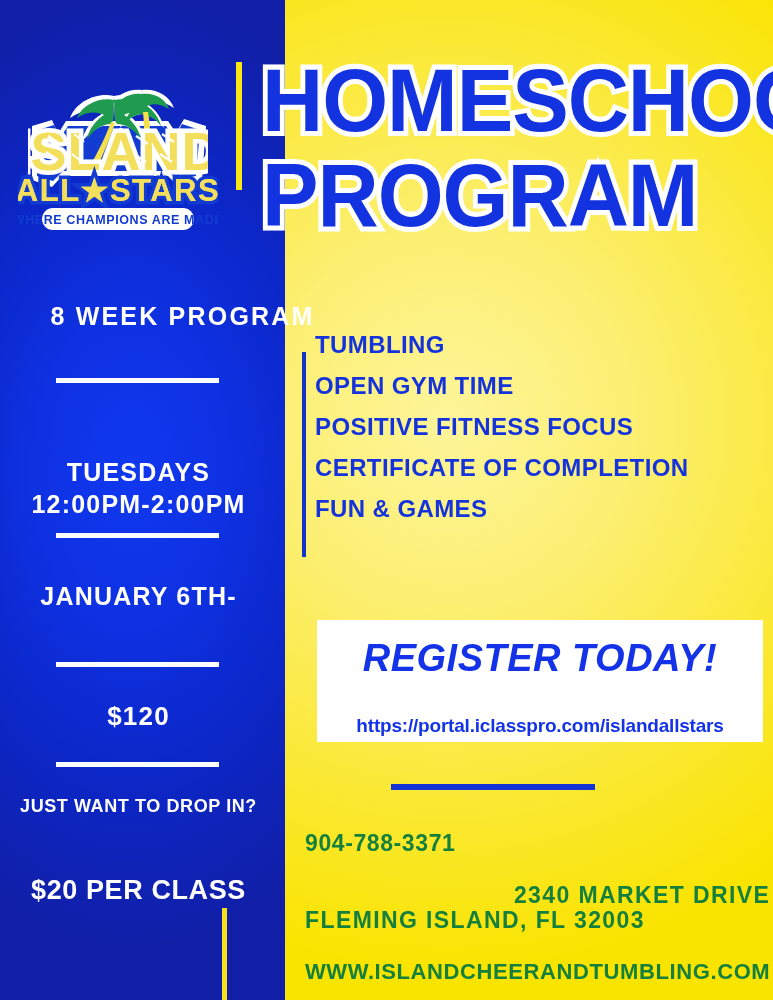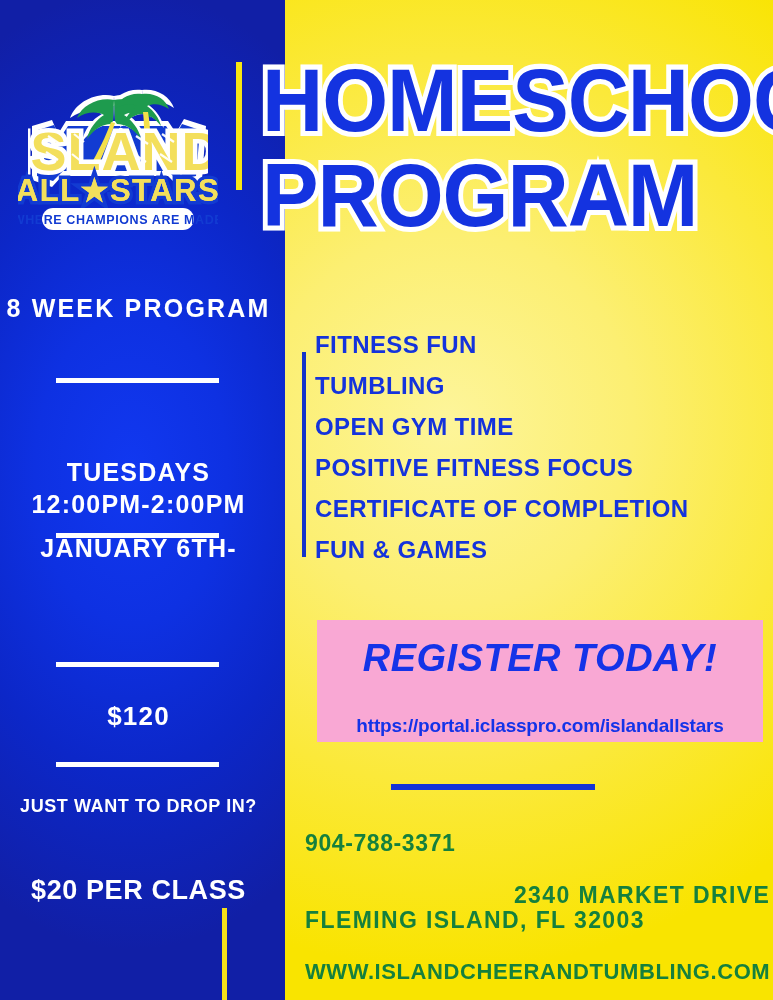--- a/index.html
+++ b/index.html
@@ -114,25 +114,25 @@
     letter-spacing: 0.5px;
     line-height: 1.28;
   }
   .lc-divider {
     position: absolute;
     left: 56px;
     width: 163px;
     height: 5px;
     background: #FFFFFF;
   }
-  .s-8week  { top: 292px; font-size: 25px; letter-spacing: 2.2px; }
+  .s-8week  { top: 300px; font-size: 25px; letter-spacing: 2.2px; margin-left: 44px; }
   .d-1      { top: 378px; }
   .s-days   { top: 428px; font-size: 25px; letter-spacing: 1.2px; margin-top: 28px; }
   .d-2      { top: 533px; }
-  .s-dates  { top: 532px; font-size: 25px; letter-spacing: 1.2px; }
+  .s-dates  { top: 580px; font-size: 25px; letter-spacing: 1.2px; }
   .d-3      { top: 662px; }
   .s-price  { top: 700px; font-size: 26px; letter-spacing: 1.2px; }
   .d-4      { top: 762px; }
   .s-dropin { top: 795px; font-size: 18px; letter-spacing: 0.6px; }
   .s-perclass { top: 828px; font-size: 27px; letter-spacing: 0.6px; margin-top: 45px; }
 
   
   .feature-list {
     position: absolute;
     left: 315px; top: 333px;
@@ -147,21 +147,21 @@
     margin-bottom: 17px;
     white-space: nowrap;
   }
   .feature-item:last-child { margin-bottom: 13px; }
 
   
   .register-box {
     position: absolute;
     left: 317px; top: 620px;
     width: 446px; height: 122px;
-    background: #f9a8d4;
+    background: #ffffff;
     box-sizing: border-box;
     text-decoration: underline;
   }
   .register-title {
     position: absolute;
     left: 0; right: 0; top: 17px;
     text-align: center;
     font-weight: 700;
     font-style: italic;
     font-size: 38px;
@@ -313,21 +313,20 @@
     <div class="lc-divider d-3"></div>
 
     <div class="lc-block s-price">$120</div>
     <div class="lc-divider d-4"></div>
 
     <div class="lc-block s-dropin">JUST WANT TO DROP IN?</div>
     <div class="lc-block s-perclass">$20 PER CLASS</div>
   </div>
 
   <div class="feature-list">
-    <div class="feature-item">FITNESS FUN</div>
     <div class="feature-item">TUMBLING</div>
     <div class="feature-item">OPEN GYM TIME</div>
     <div class="feature-item">POSITIVE FITNESS FOCUS</div>
     <div class="feature-item">CERTIFICATE OF COMPLETION</div>
     <div class="feature-item">FUN &amp; GAMES</div>
   </div>
 
   <div class="register-box">
     <div class="register-title">REGISTER TODAY!</div>
     <div class="register-url">https://portal.iclasspro.com/islandallstars</div>

